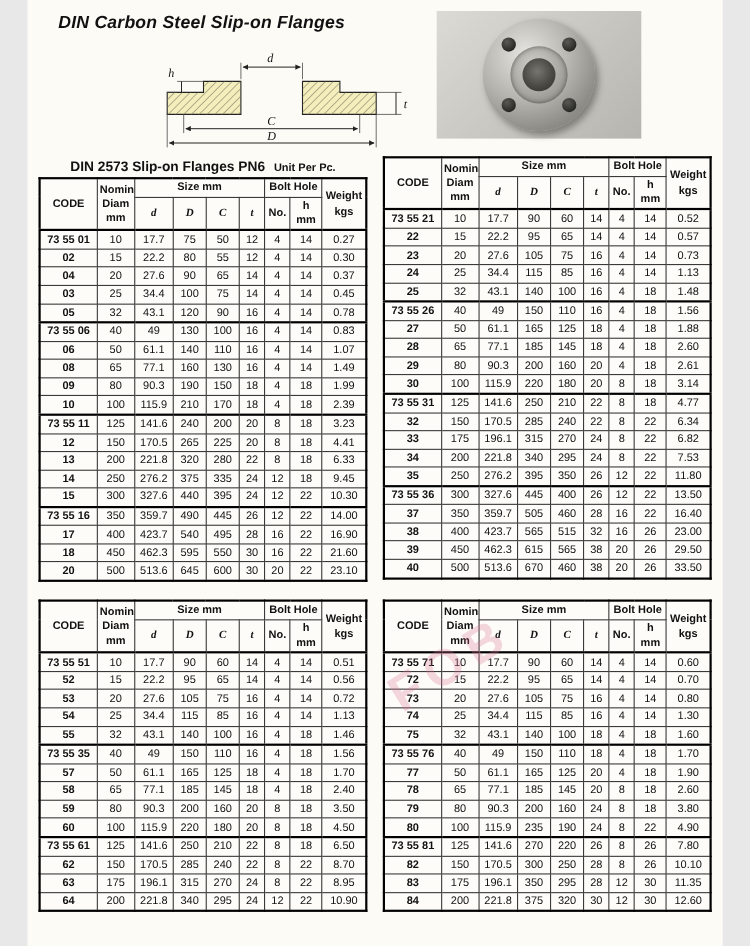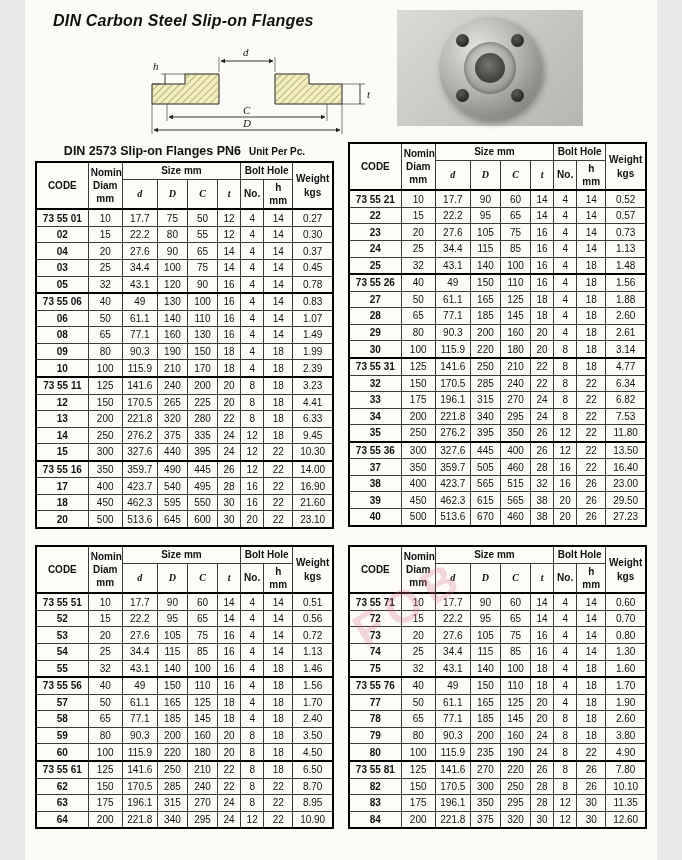--- a/index.html
+++ b/index.html
@@ -606,21 +606,21 @@
             </tr>
             <tr>
               <td class="code">40</td>
               <td>500</td>
               <td>513.6</td>
               <td>670</td>
               <td>460</td>
               <td>38</td>
               <td>20</td>
               <td>26</td>
-              <td>27.23</td>
+              <td>33.50</td>
             </tr>
           </tbody>
         </table>
     </section>
 
     <section class="tbl-sec">
       <table class="flanges">
           <colgroup>
             <col style="width: 52px;">
             <col style="width: 34px;">
@@ -702,21 +702,21 @@
               <td>32</td>
               <td>43.1</td>
               <td>140</td>
               <td>100</td>
               <td>16</td>
               <td>4</td>
               <td>18</td>
               <td>1.46</td>
             </tr>
             <tr class="grp">
-              <td class="code">73 55 56</td>
+              <td class="code">73 55 35</td>
               <td>40</td>
               <td>49</td>
               <td>150</td>
               <td>110</td>
               <td>16</td>
               <td>4</td>
               <td>18</td>
               <td>1.56</td>
             </tr>
             <tr>

